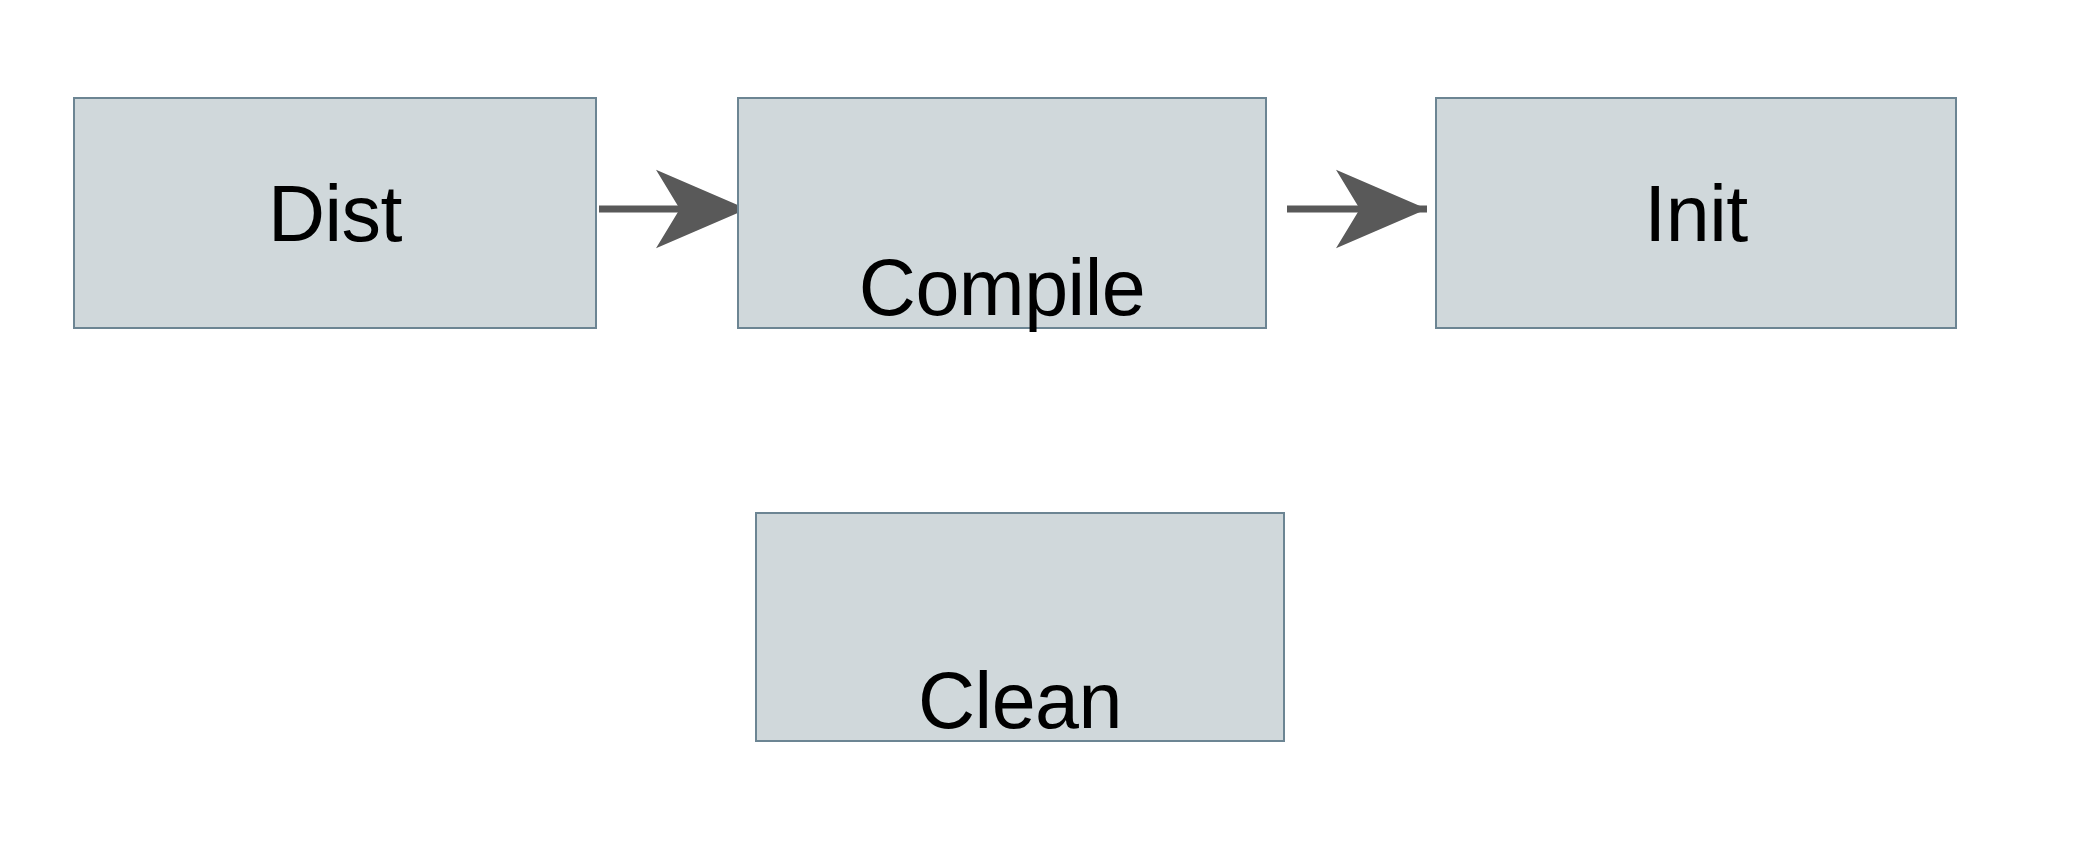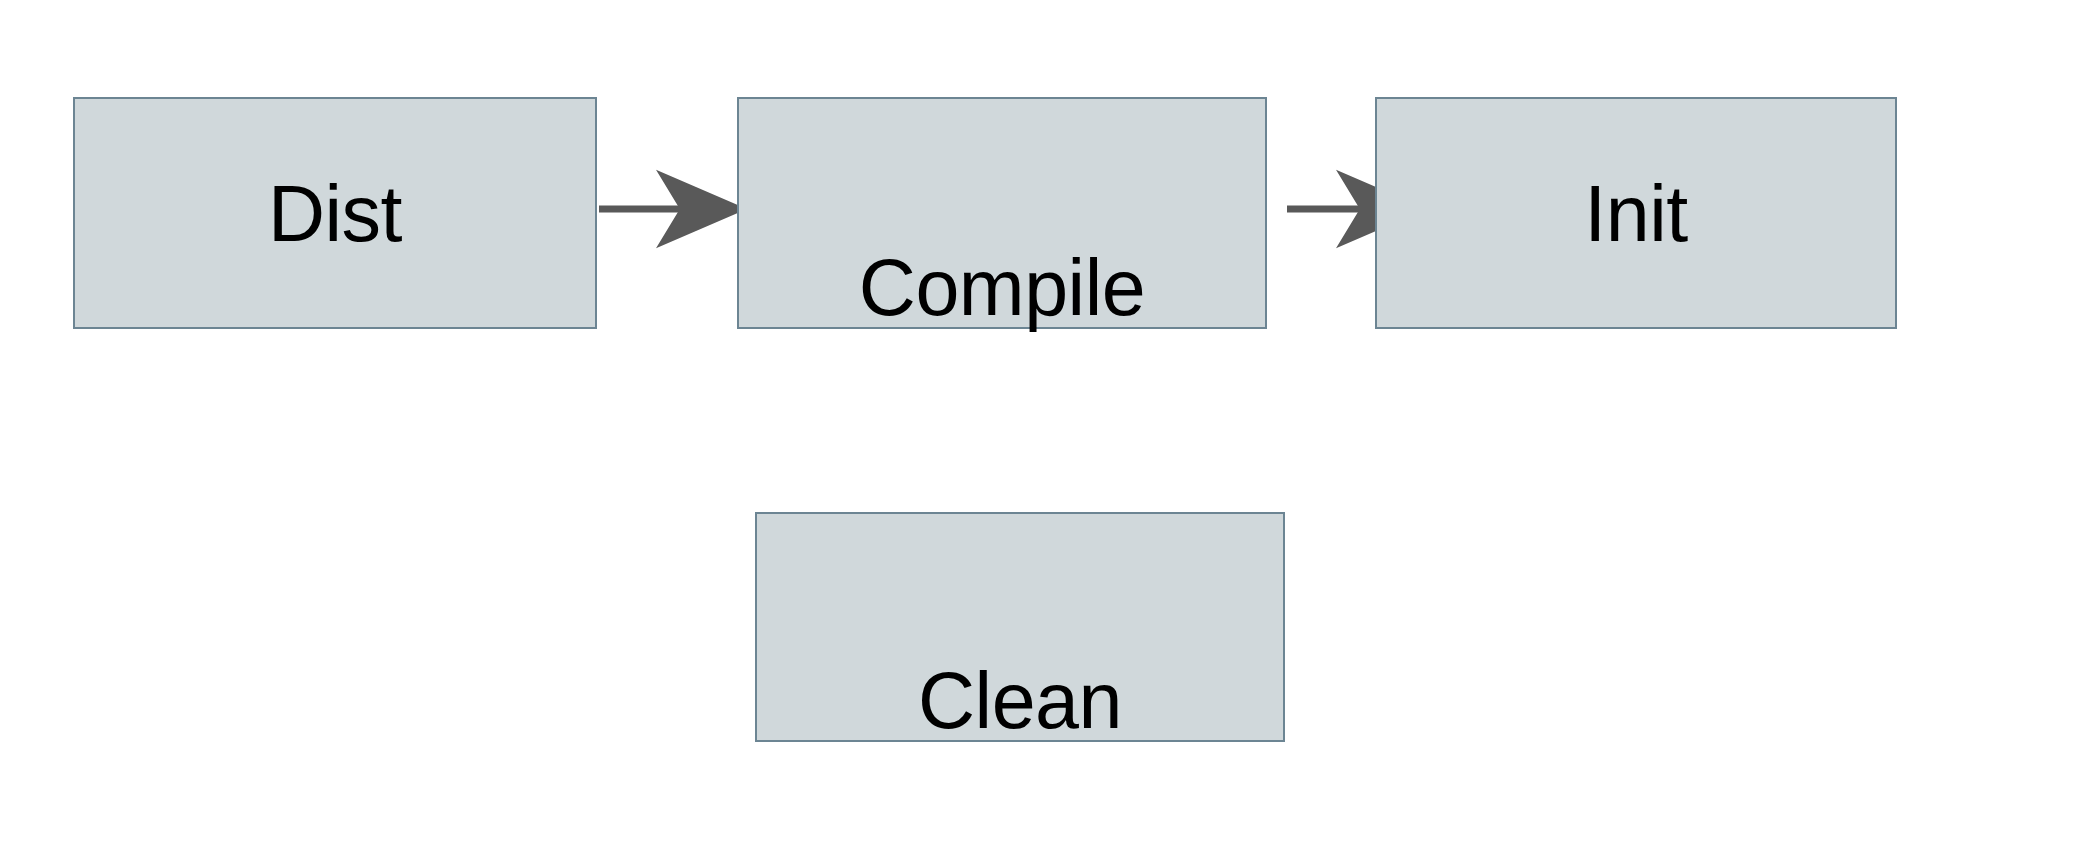--- a/index.html
+++ b/index.html
@@ -41,21 +41,21 @@
     font-size: 79px;
     font-weight: 400;
     line-height: 1;
     letter-spacing: -0.5px;
     white-space: nowrap;
     user-select: none;
   }
   
   #node-dist    { left: 73px;   top: 97px;  width: 524px; height: 232px; }
   #node-compile { left: 737px;  top: 97px;  width: 530px; height: 232px; align-items: flex-end; }
-  #node-init    { left: 1375px; top: 97px;  width: 522px; height: 232px; }
+  #node-init    { left: 1435px; top: 97px;  width: 522px; height: 232px; }
   #node-clean   { left: 755px;  top: 512px; width: 530px; height: 230px; align-items: flex-end; }
 </style>
 </head>
 <body>
 
 <div id="canvas">
 
   <svg class="edge-layer" viewBox="0 0 2078 848" width="2078" height="848" xmlns="http://www.w3.org/2000/svg">
     <defs>
 

